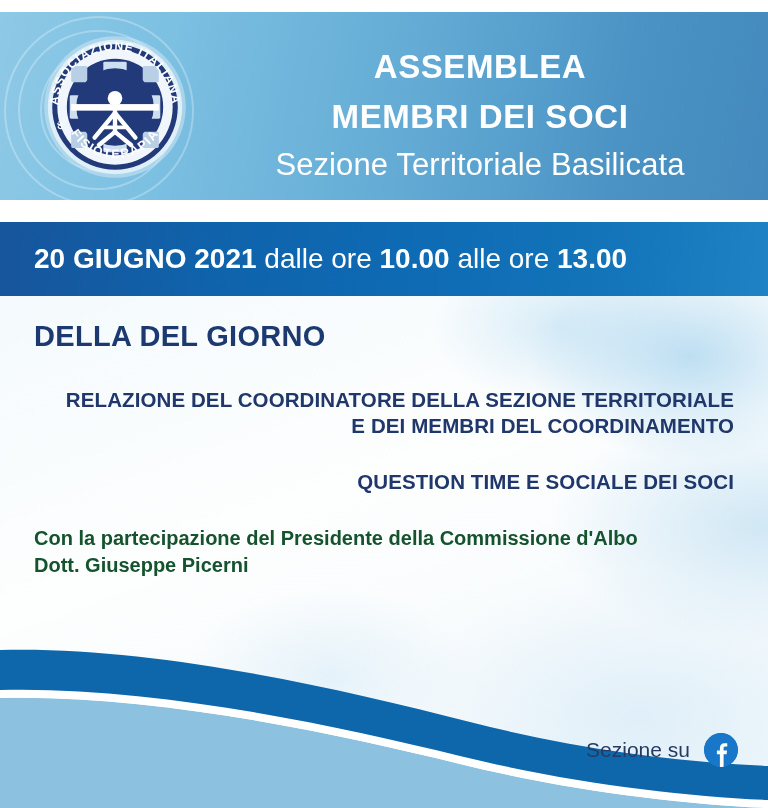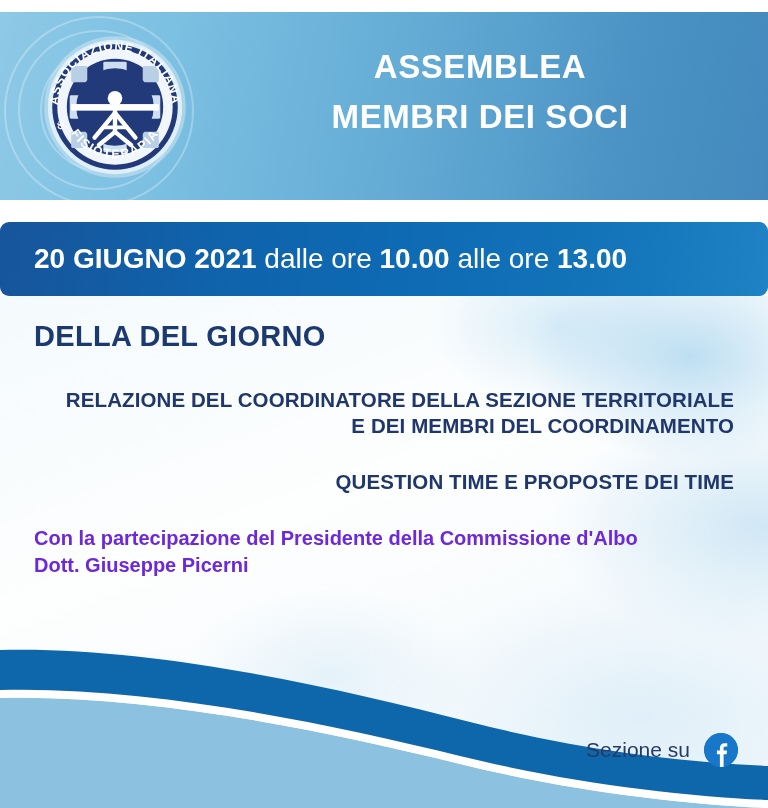--- a/index.html
+++ b/index.html
@@ -113,21 +113,20 @@
   
   .date-banner {
     position: absolute;
     left: 0;
     top: 222px;
     width: 768px;
     height: 74px;
     background: linear-gradient(95deg, #17559c 0%, #0f63ab 28%, #0e6bb4 55%, #1374b9 78%, #1e82c4 100%);
     display: flex;
     align-items: center;
-    border-radius: 9px;
   }
   .date-text {
     color: #ffffff;
     font-size: 28px;
     line-height: 34px;
     margin-left: 34px;
     white-space: nowrap;
   }
   .date-text .b { font-weight: bold; }
   .date-text .r { font-weight: normal; }
@@ -150,21 +149,21 @@
     color: #20376b;
     font-size: 20.5px;
     font-weight: bold;
     line-height: 26px;
     letter-spacing: 0.1px;
     margin-bottom: 30px;
     white-space: pre-line;
     text-align: right;
   }
   .note {
-    color: #6d28d9;
+    color: #14532d;
     font-size: 20px;
     font-weight: bold;
     line-height: 27px;
     white-space: pre-line;
   }
 
   
   .waves {
     position: absolute;
     left: 0;
@@ -253,36 +252,37 @@
       </text>
       <text font-family="'Liberation Sans', sans-serif" font-size="17" font-weight="bold" fill="#ffffff" letter-spacing="2.2">
         <textPath href="#arcBot" startOffset="50%" text-anchor="middle">FISIOTERAPIA</textPath>
       </text>
       <text x="26" y="132" font-family="'Liberation Sans', sans-serif" font-size="12" font-weight="bold" fill="#ffffff" transform="rotate(-62 26 132)">di</text>
     </svg>
 
     <div class="header-text">
       <div class="title-line1">ASSEMBLEA</div>
       <div class="title-line2">MEMBRI DEI SOCI</div>
+      <div class="subtitle">Sezione Territoriale Basilicata</div>
     </div>
   </div>
 
   <div class="header-gap"></div>
 
   <div class="date-banner">
     <div class="date-text">
       <span class="b">20 GIUGNO 2021</span><span class="r">&nbsp;</span><span class="r">dalle ore</span><span class="r">&nbsp;</span><span class="b">10.00</span><span class="r">&nbsp;</span><span class="r">alle ore</span><span class="r">&nbsp;</span><span class="b">13.00</span>
     </div>
   </div>
 
   <div class="content">
     <div class="agenda-heading">DELLA DEL GIORNO</div>
     <div class="agenda-item">RELAZIONE DEL COORDINATORE DELLA SEZIONE TERRITORIALE
 E DEI MEMBRI DEL COORDINAMENTO</div>
-    <div class="agenda-item">QUESTION TIME E PROPOSTE DEI TIME</div>
+    <div class="agenda-item">QUESTION TIME E SOCIALE DEI SOCI</div>
     <div class="note">Con la partecipazione del Presidente della Commissione d'Albo
 Dott. Giuseppe Picerni</div>
   </div>
 
   <svg class="waves" viewBox="0 0 768 180" preserveAspectRatio="none">
 
     <path d="M0,70 C 150,66 330,104 460,136 C 570,163 680,176 768,180 L768,180 L0,180 Z" fill="#8cc2e0"></path>
 
     <path d="M0,62 C 150,58 330,96 460,128 C 570,155 680,168 768,172 L768,180 C 680,176 570,163 460,136 C 330,104 150,66 0,70 Z" fill="#ffffff"></path>
 

